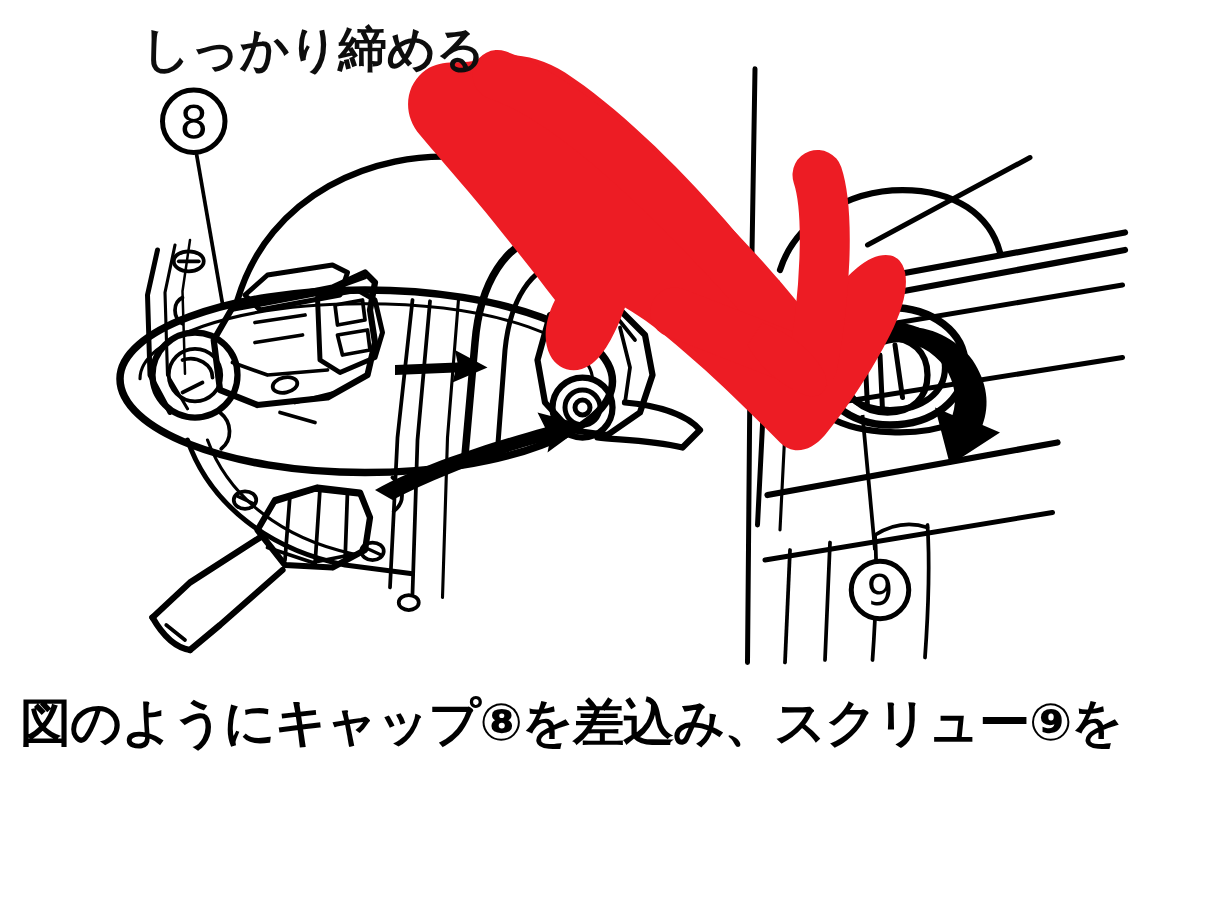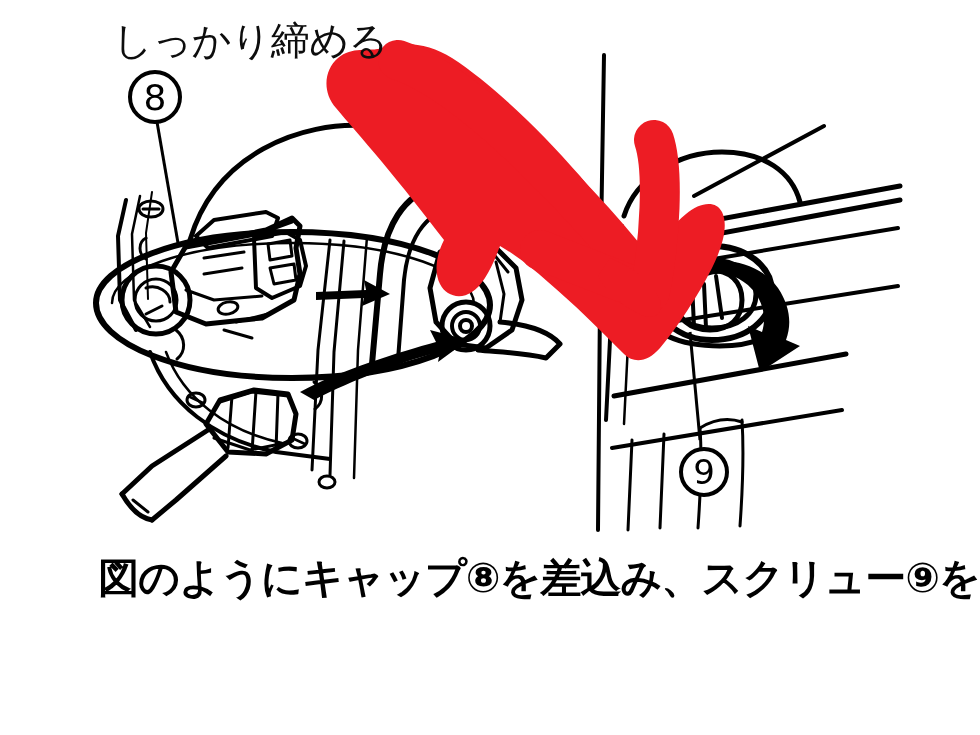--- a/index.html
+++ b/index.html
@@ -40,34 +40,34 @@
     display: block;
   }
 
   
   #annotation-top {
     position: absolute;
     left: 113px;
     top: 21px;
     font-family: "DejaVu Sans", "Liberation Sans", sans-serif;
     font-size: 39px;
-    font-weight: normal;
+    font-weight: bold;
     line-height: 1.05;
     letter-spacing: -0.5px;
     color: #0d0d0d;
     white-space: nowrap;
   }
 
   
   #caption-block {
     position: absolute;
     left: 0;
     top: 552px;
     width: 980px;
-    text-align: right;
+    text-align: left;
     font-family: "DejaVu Sans", "Liberation Sans", sans-serif;
     font-weight: bold;
     color: #000000;
   }
   .caption-line {
     display: block;
     font-size: 41px;
     line-height: 52px;
     letter-spacing: -1px;
     white-space: nowrap;

